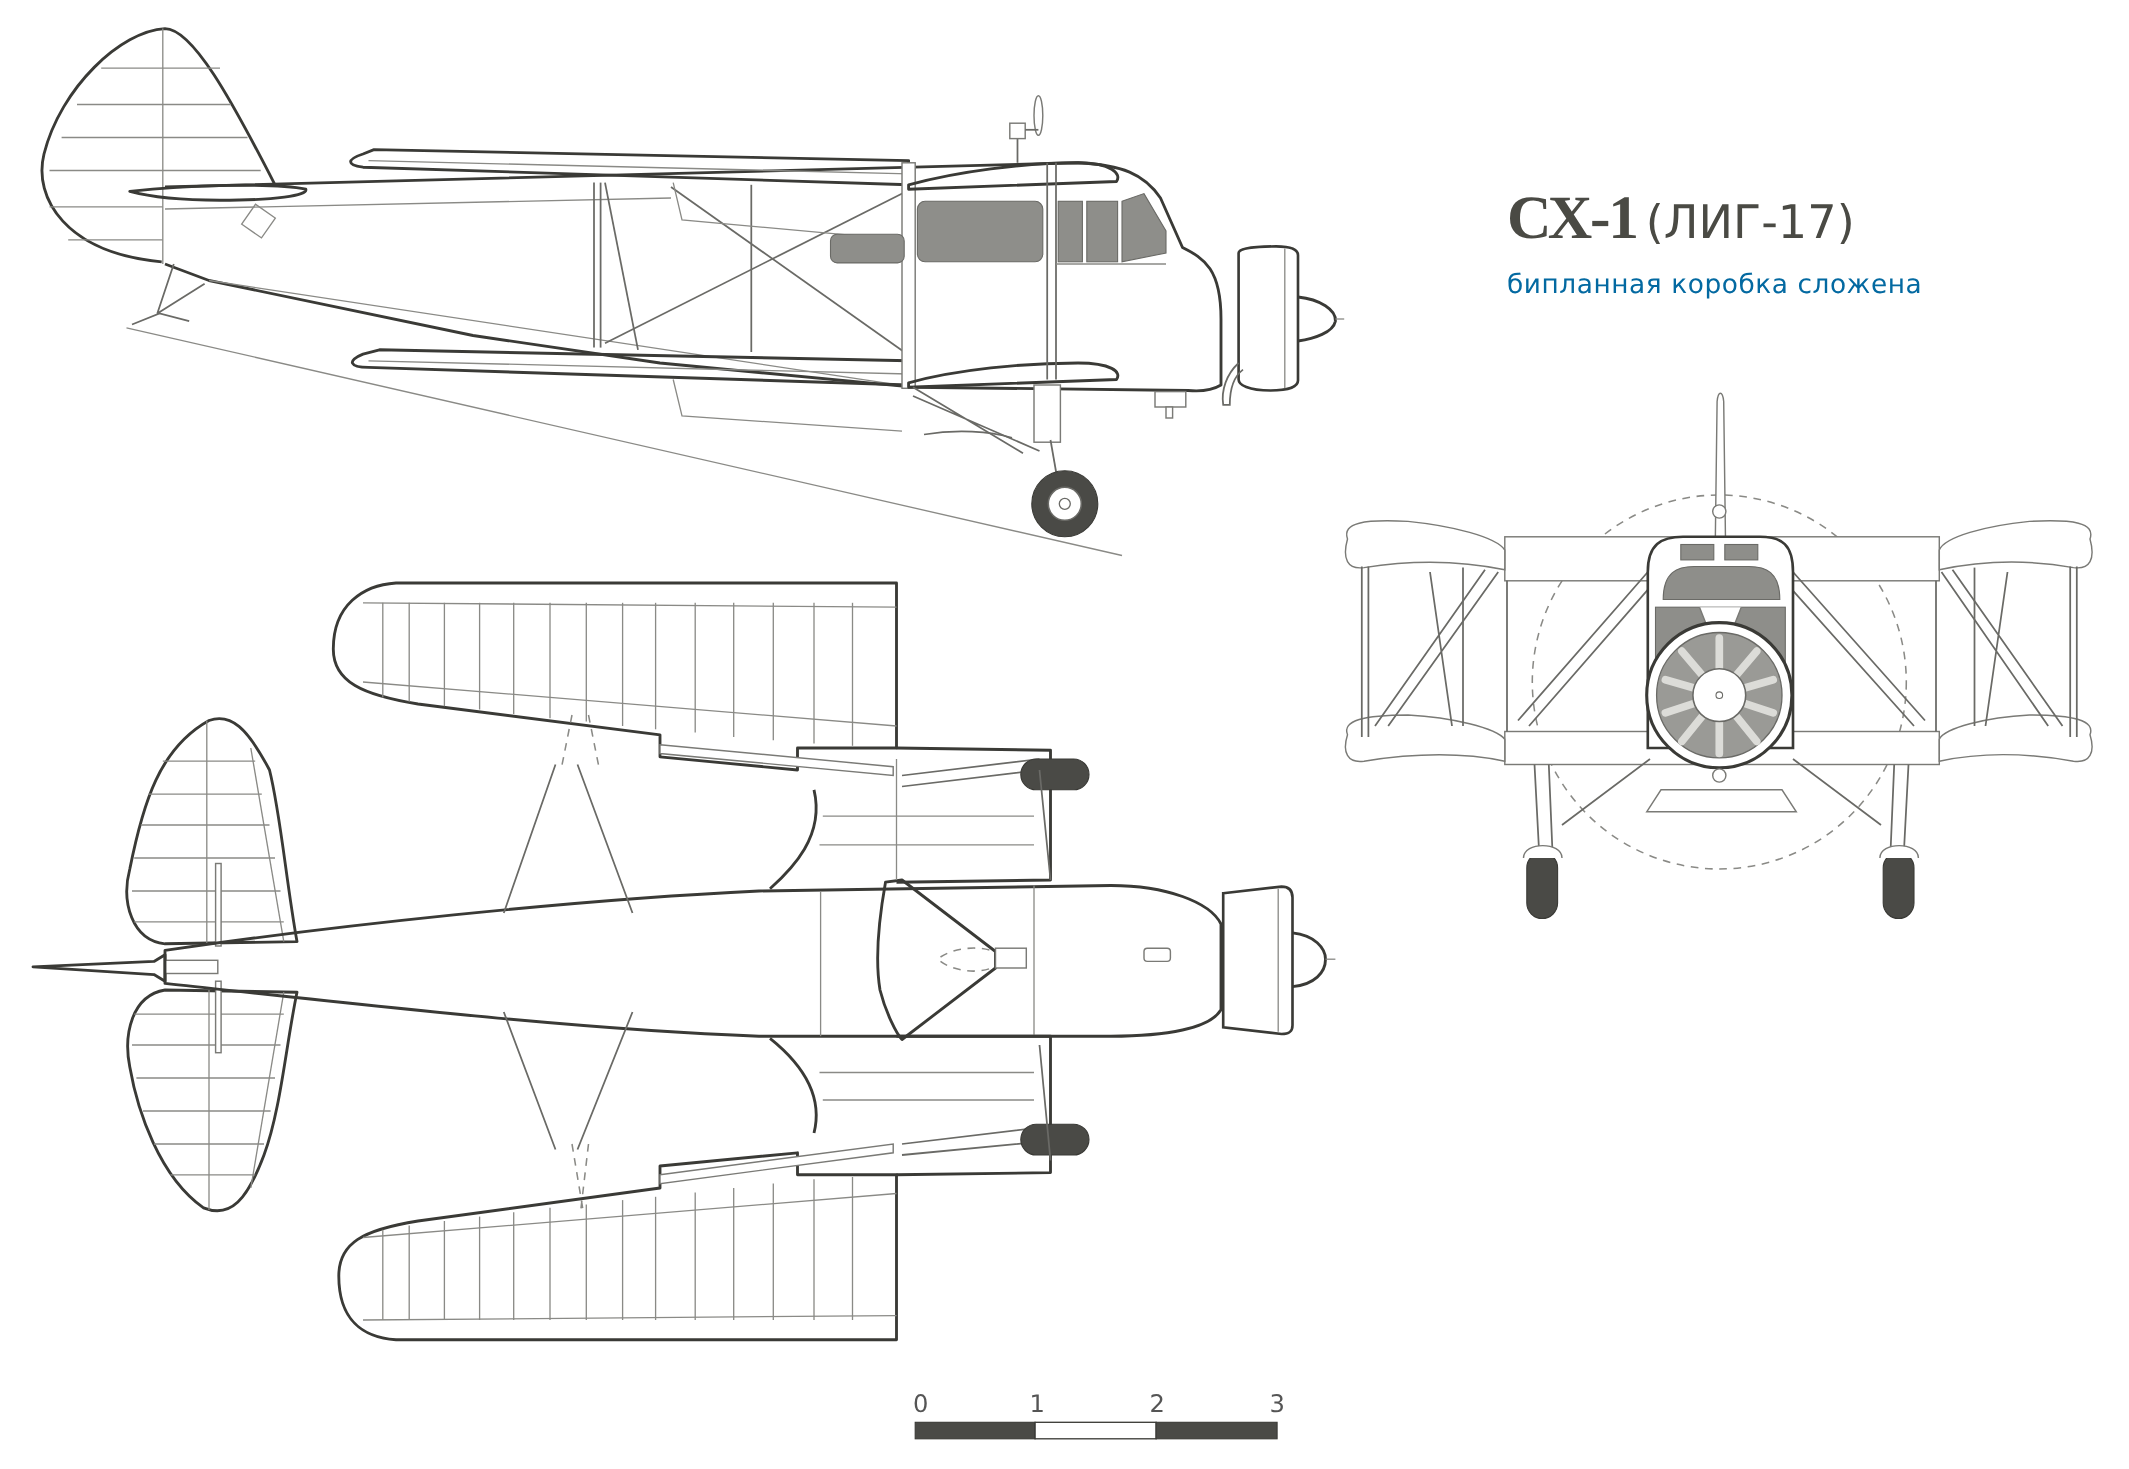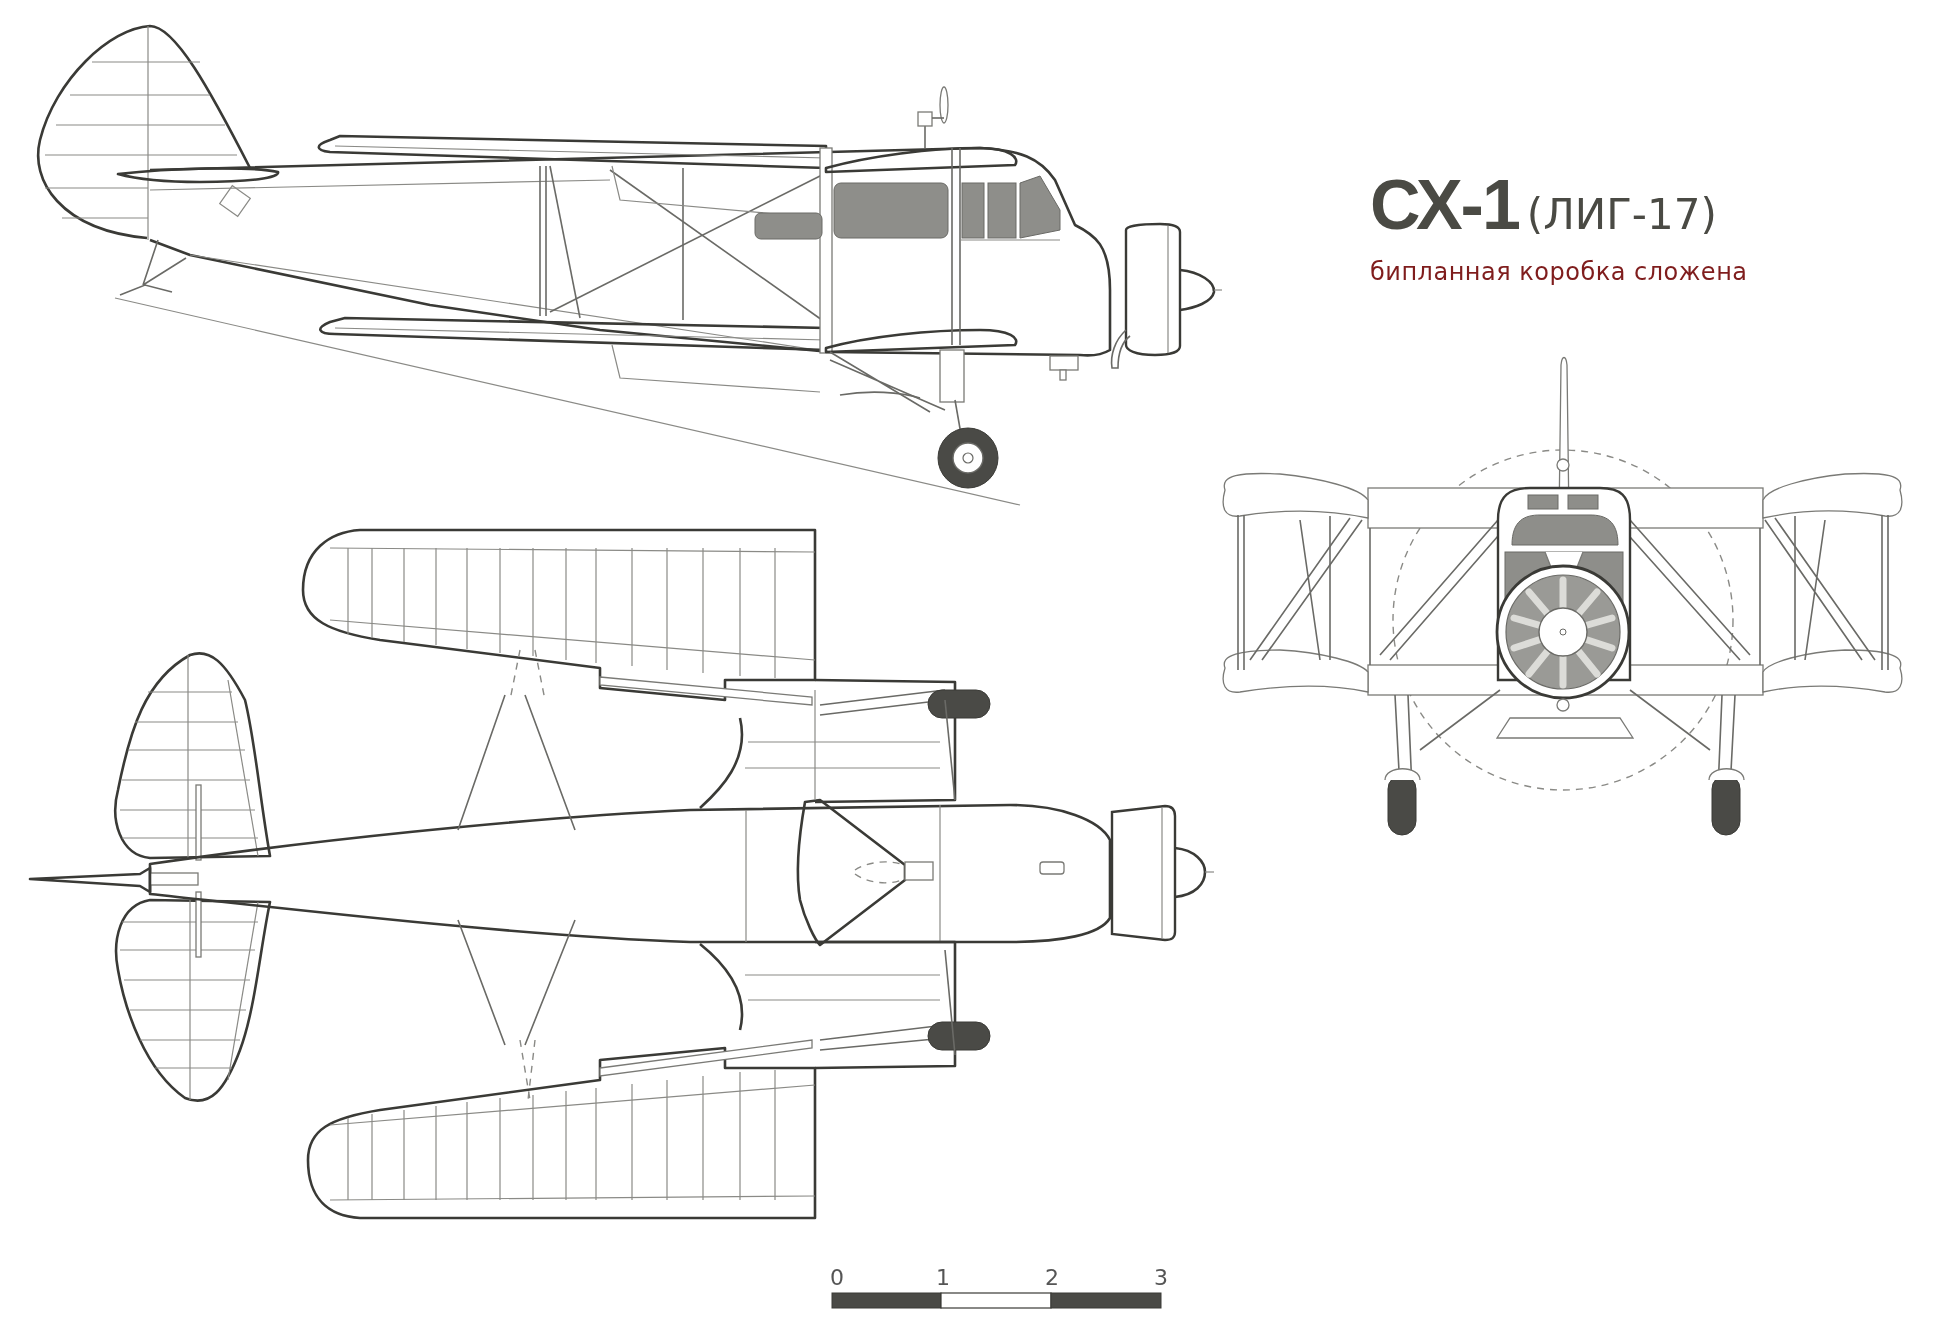--- a/index.html
+++ b/index.html
@@ -1,21 +1,21 @@
 <!DOCTYPE html>
 <html><head>
 <meta charset="utf-8">
 <style>
   html,body{margin:0;padding:0;background:#ffffff;}
   body{width:1935px;height:1335px;position:relative;overflow:hidden;font-family:"DejaVu Sans",sans-serif;}
   svg.drawing{position:absolute;left:0;top:0;width:1935px;height:1335px;}
   .title-block{position:absolute;left:1370px;top:170px;color:#4a4a44;}
-  .title-main{font-family:Liberation Sans, sans-serif;font-weight:bold;font-size:70px;letter-spacing:-2px;line-height:1;}
+  .title-main{font-family:Liberation Serif, serif;font-weight:bold;font-size:56px;letter-spacing:-2px;line-height:1;}
   .title-alt{font-family:"DejaVu Sans",sans-serif;font-size:42px;font-weight:normal;margin-left:8px;letter-spacing:0;}
-  .title-sub{font-family:"DejaVu Sans",sans-serif;font-size:24px;margin-top:18px;color:#7f1d1d;letter-spacing:0.5px;}
+  .title-sub{font-family:"DejaVu Sans",sans-serif;font-size:24px;margin-top:18px;color:#0369a1;letter-spacing:0.5px;}
   .scale-labels{position:absolute;left:830px;top:1265px;width:340px;height:30px;font-size:22px;color:#555;}
   .scale-labels span{position:absolute;top:0;}
   .o{fill:none;stroke:#3a3a36;stroke-width:2.6;stroke-linejoin:round;}
   .t{fill:none;stroke:#8a8a86;stroke-width:1.2;}
   .m{fill:none;stroke:#6a6a66;stroke-width:1.6;}
   .d{fill:none;stroke:#8a8a86;stroke-width:1.4;stroke-dasharray:7 6;}
   .g{fill:#8e8e8a;stroke:#6a6a66;stroke-width:1;}
   .k{fill:#4a4a46;stroke:#3a3a36;stroke-width:1;}
   .w{fill:#ffffff;stroke:#3a3a36;stroke-width:2.4;}
   .wt{fill:#ffffff;stroke:#7a7a76;stroke-width:1.3;}

